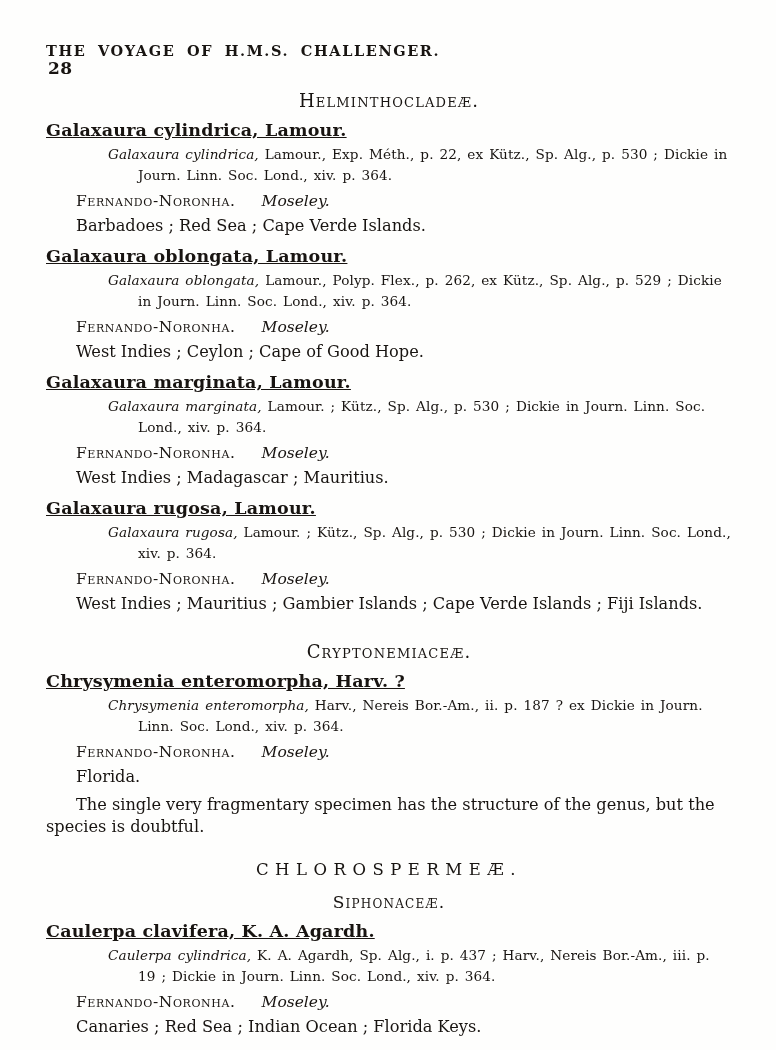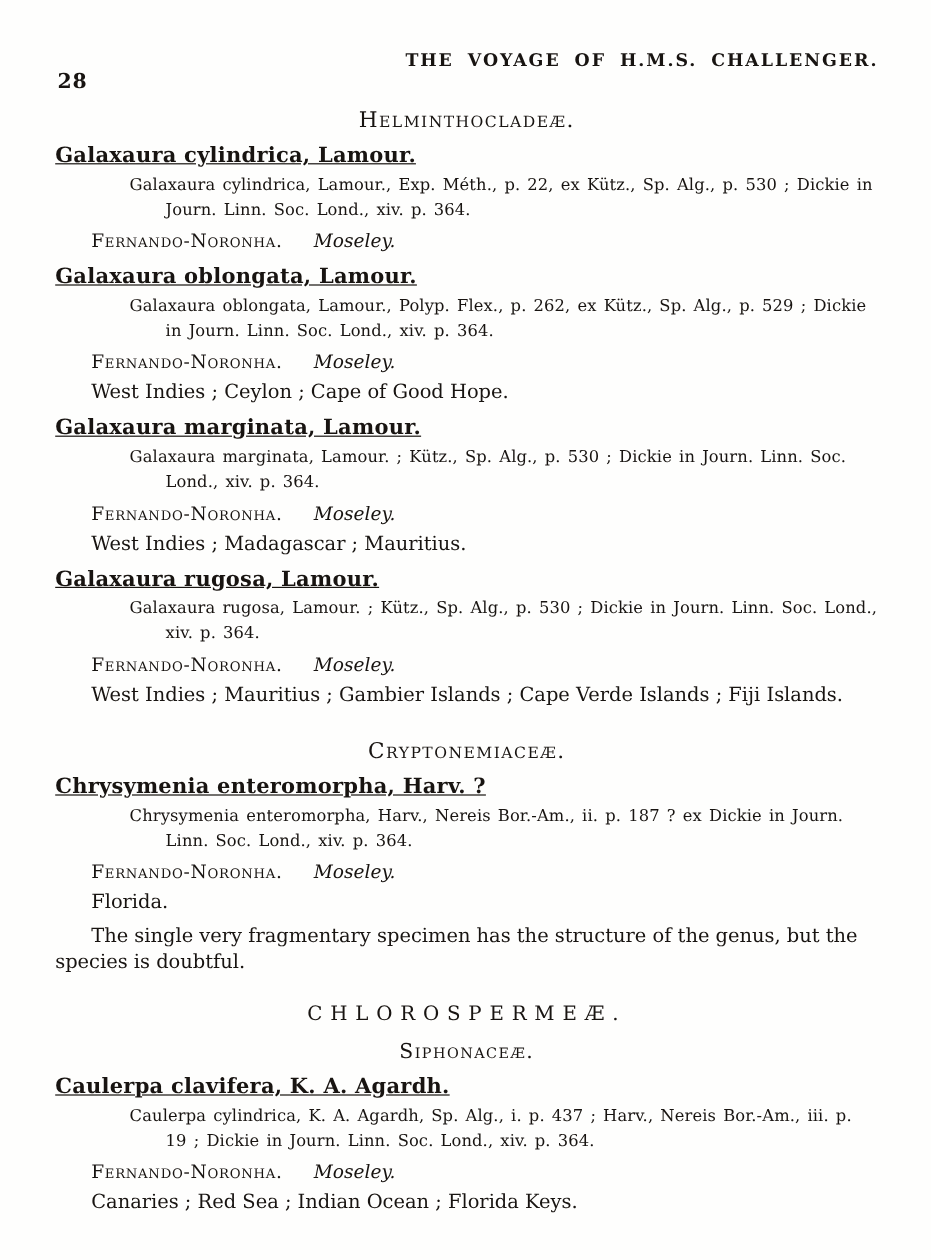--- a/index.html
+++ b/index.html
@@ -12,21 +12,21 @@
     font-family: "DejaVu Serif", "Liberation Serif", serif;
     padding: 42px 44px 0 46px;
     overflow: hidden;
   }
   .running-head { position: relative; height: 22px; margin-bottom: 4px; }
   .pagenum {
     position: absolute; left: 2px; top: 16px;
     font-size: 17px; font-weight: bold; letter-spacing: 0.5px;
   }
   .running-title {
-    display: block; text-align: right;
+    display: block; text-align: left;
     font-size: 14.5px; font-weight: bold;
     letter-spacing: 1.6px; word-spacing: 5px;
   }
   .family-heading {
     margin: 26px 0 0 0;
     text-align: center;
     font-size: 18px; font-weight: normal;
     font-variant: small-caps;
     letter-spacing: 1.2px;
   }
@@ -47,21 +47,21 @@
   }
   .citation {
     margin: 0 0 4px 0;
     padding-left: 92px;
     text-indent: -30px;
     font-size: 13.6px;
     line-height: 21px;
     letter-spacing: 0.1px;
     word-spacing: 1.5px;
   }
-  .citation .cit-species { }
+  .citation .cit-species { font-style: italic; }
   .station-line { margin: 0 0 3px 30px; font-size: 15.5px; line-height: 22px; }
   .station-name { font-variant: small-caps; letter-spacing: 0.6px; }
   .collector-name { font-style: italic; margin-left: 26px; }
   .distribution { margin: 0 0 0 30px; font-size: 16.2px; line-height: 22px; }
   .note {
     margin: 6px 0 0 0;
     text-indent: 30px;
     font-size: 16.2px; line-height: 22px;
   }
 </style>
@@ -74,20 +74,21 @@
     <span class="pagenum">28</span>
     <span class="running-title">THE VOYAGE OF H.M.S. CHALLENGER.</span>
   </header>
 
   <h2 class="family-heading">Helminthocladeæ.</h2>
 
   <article class="entry">
     <h3 class="species-heading">Galaxaura cylindrica, Lamour.</h3>
     <p class="citation"><span class="cit-species">Galaxaura cylindrica,</span><span> Lamour., Exp. Méth., p. 22, ex Kütz., Sp. Alg., p. 530 ; Dickie in Journ. Linn. Soc. Lond., xiv. p. 364.</span></p>
     <p class="station-line"><span class="station-name">Fernando-Noronha.</span><span class="collector-name">Moseley.</span></p>
+    <p class="distribution">Barbadoes ; Red Sea ; Cape Verde Islands.</p>
   </article>
 
   <article class="entry">
     <h3 class="species-heading">Galaxaura oblongata, Lamour.</h3>
     <p class="citation"><span class="cit-species">Galaxaura oblongata,</span><span> Lamour., Polyp. Flex., p. 262, ex Kütz., Sp. Alg., p. 529 ; Dickie in Journ. Linn. Soc. Lond., xiv. p. 364.</span></p>
     <p class="station-line"><span class="station-name">Fernando-Noronha.</span><span class="collector-name">Moseley.</span></p>
     <p class="distribution">West Indies ; Ceylon ; Cape of Good Hope.</p>
   </article>
 
   <article class="entry">

